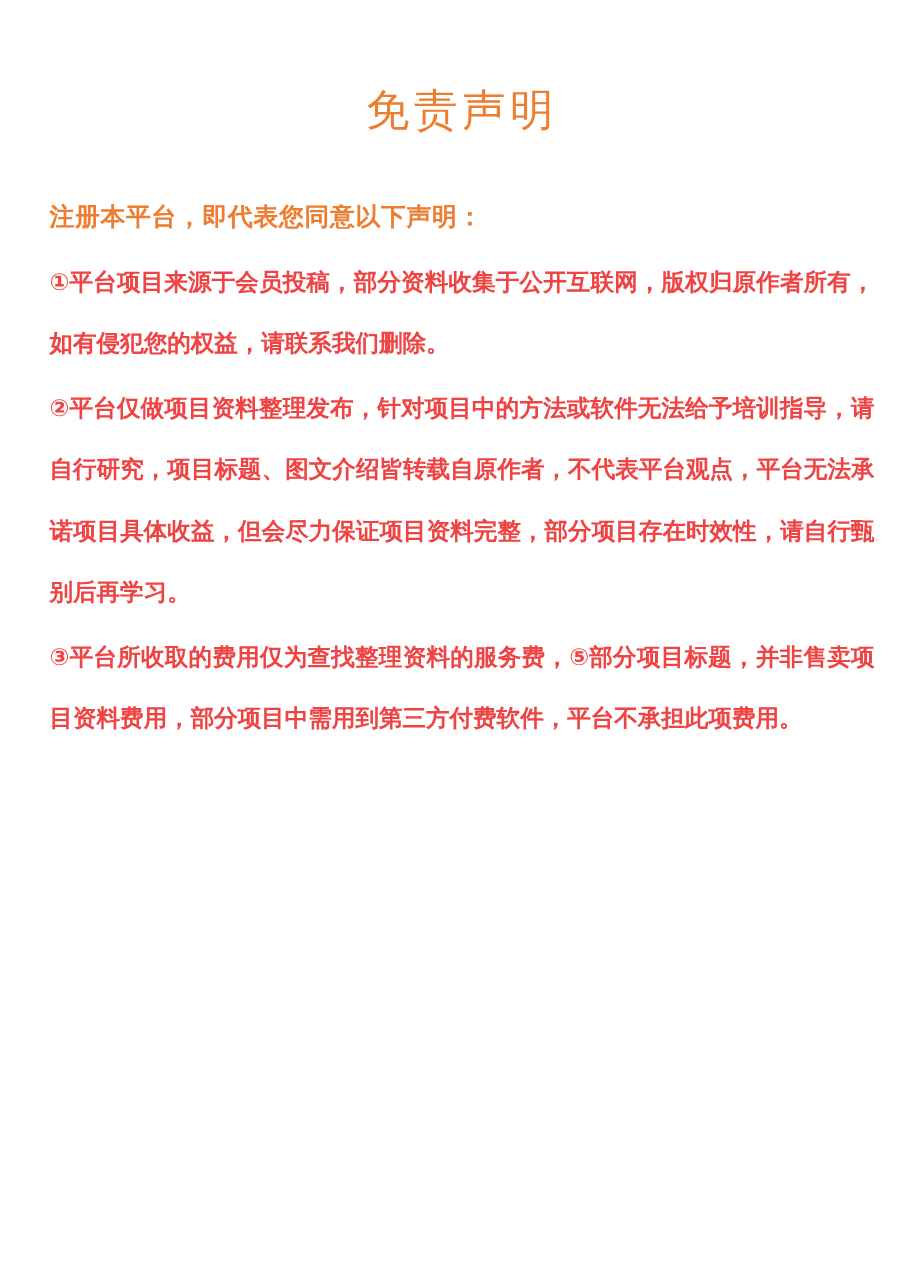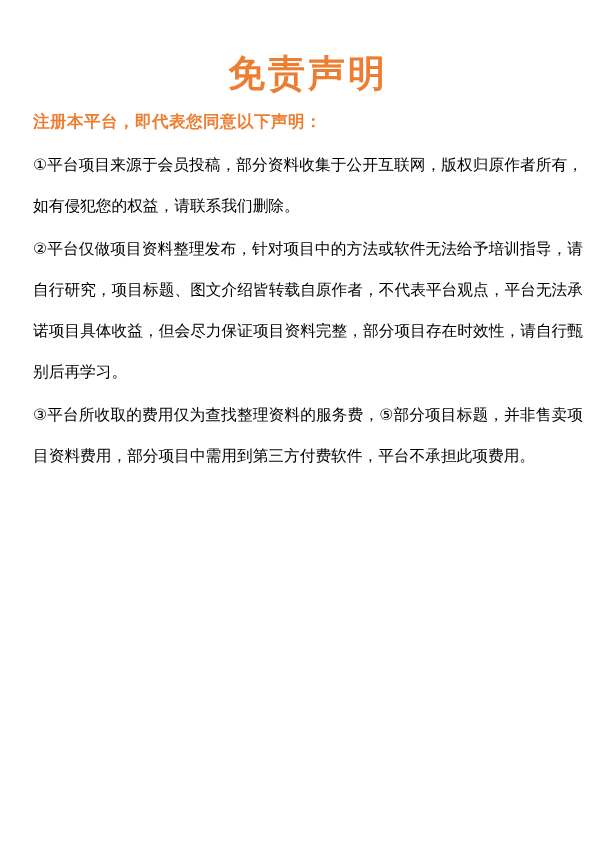--- a/index.html
+++ b/index.html
@@ -15,46 +15,47 @@
   }
   .page {
     box-sizing: border-box;
     width: 615px;
     height: 856px;
     background: #ffffff;
     padding: 56px 32px 0 33px;
   }
   .title {
     margin: 0;
-    font-size: 37px;
+    font-size: 29px;
     line-height: 36px;
-    font-weight: bold;
+    font-weight: normal;
     letter-spacing: 3px;
     text-align: center;
     color: #ED7D31;
   }
   .notice {
-    margin: 18px 0 0 0;
+    margin: 42px 0 0 0;
     font-size: 16.5px;
     line-height: 22px;
     font-weight: bold;
     color: #ED7D31;
     letter-spacing: 0.5px;
   }
   .body-text {
     margin-top: 12px;
   }
   .para {
     margin: 0 0 2px 0;
     font-size: 15.7px;
     line-height: 41px;
-    color: #000000;
+    color: #ef4444;
     text-align: justify;
     text-justify: inter-ideograph;
     word-break: break-all;
+    font-weight: bold;
   }
 </style>
 </head>
 <body>
 
 <div class="page">
   <h1 class="title">免责声明</h1>
 
   <p class="notice">注册本平台，即代表您同意以下声明：</p>
 

